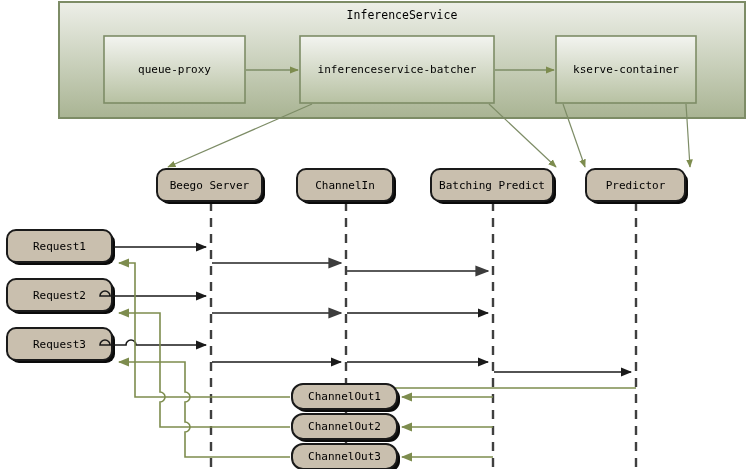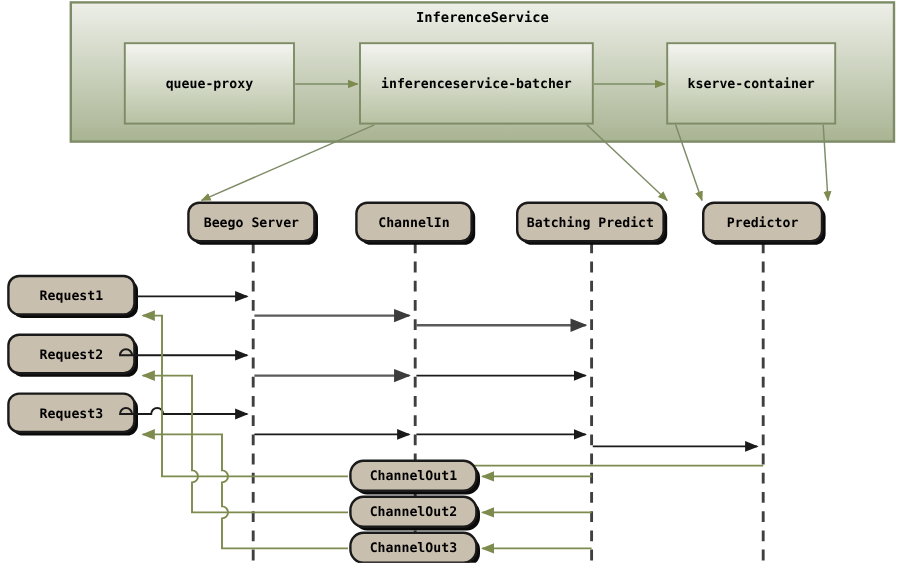--- a/index.html
+++ b/index.html
@@ -1,18 +1,18 @@
 <!DOCTYPE html>
 <html><head>
 <meta charset="utf-8">
 <style>
   html,body{margin:0;padding:0;background:#ffffff;}
   body{width:748px;height:469px;overflow:hidden;
        font-family:"DejaVu Sans Mono","Liberation Mono",monospace;}
-  #stage{position:relative;width:642px;height:469px;font-weight:bold;}
+  #stage{position:relative;width:642px;height:469px;}
   svg#diagram{position:absolute;left:0;top:0;width:748px;height:469px;display:block;}
   .boxlabel{font-family:"DejaVu Sans Mono","Liberation Mono",monospace;
             font-size:11px;fill:#000000;text-anchor:middle;dominant-baseline:middle;}
   .titlelabel{font-family:"DejaVu Sans Mono","Liberation Mono",monospace;
             font-size:11.5px;fill:#000000;text-anchor:middle;dominant-baseline:middle;}
 </style>
 </head>
 <body>
 
 <div id="stage">

